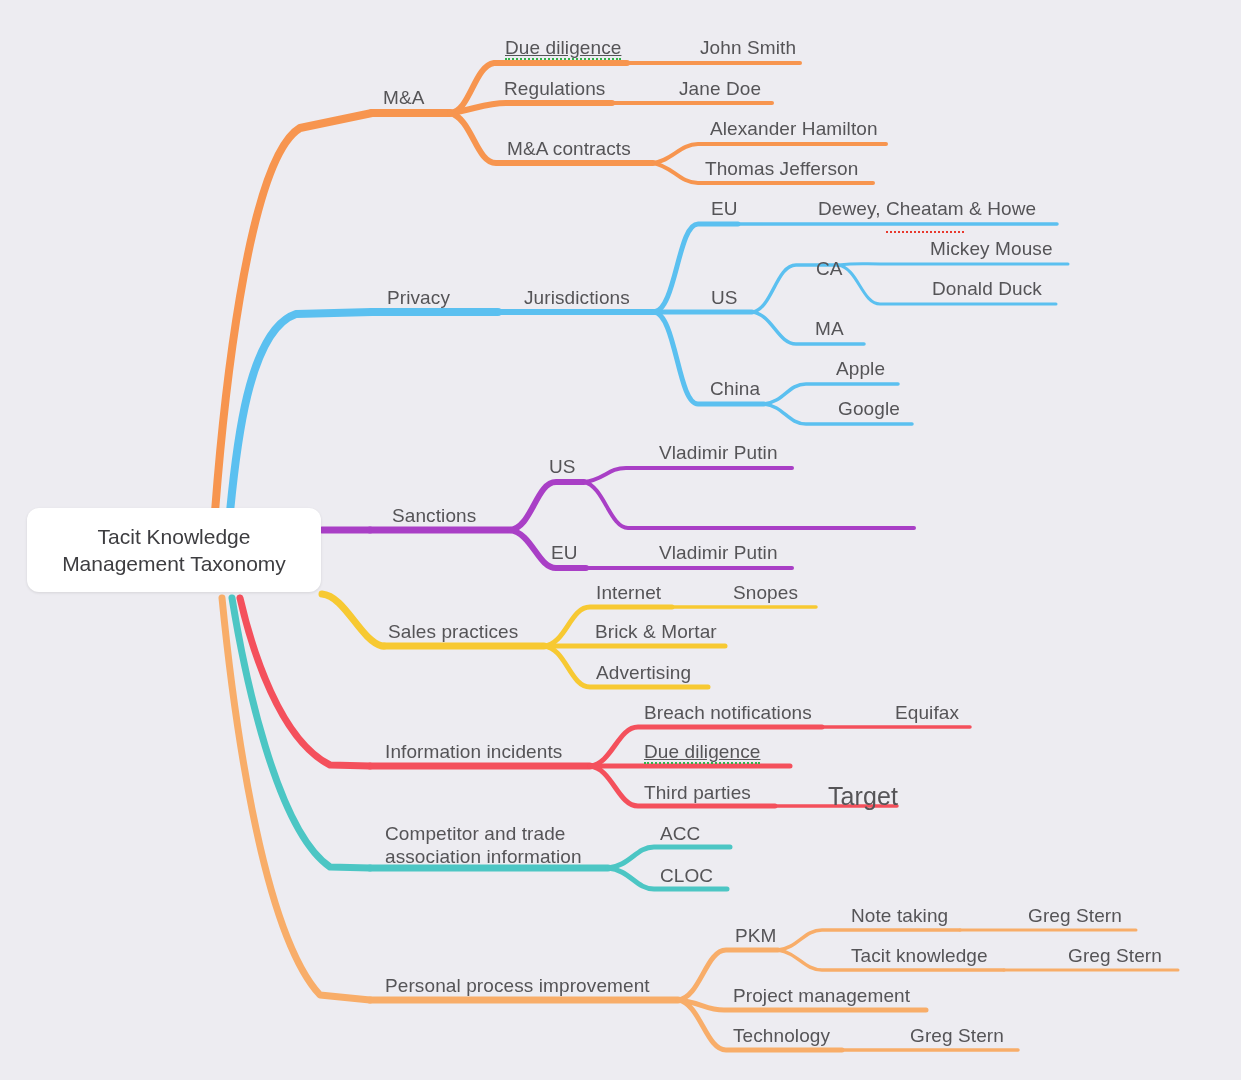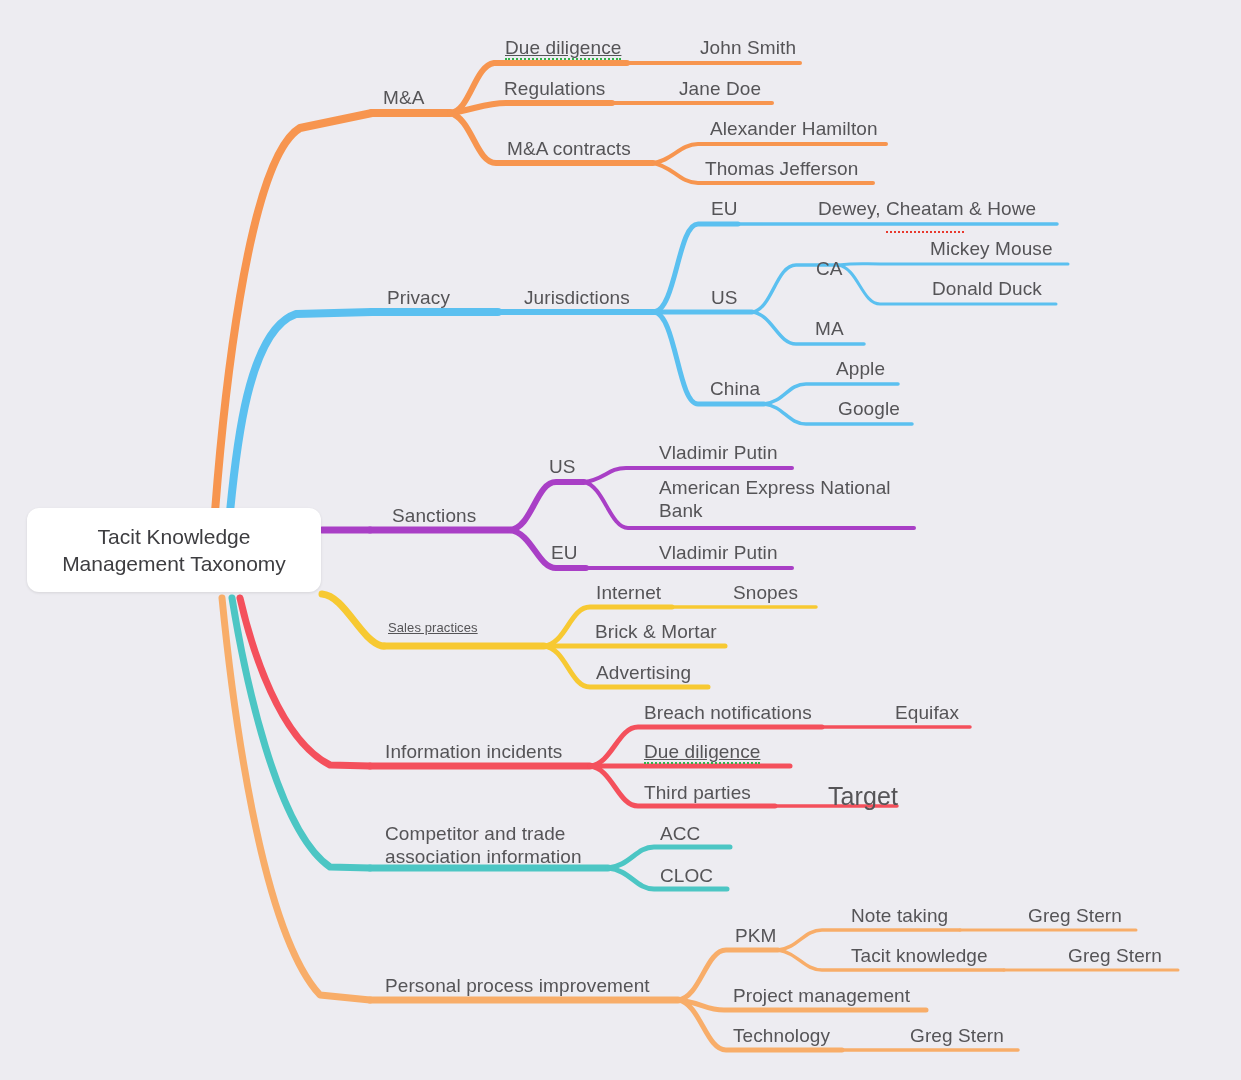--- a/index.html
+++ b/index.html
@@ -209,25 +209,24 @@
   <div class="node-label" style="left:930px; top:237px; font-size:19px;">Mickey Mouse</div>
   <div class="node-label" style="left:932px; top:277px; font-size:19px;">Donald Duck</div>
   <div class="node-label" style="left:815px; top:317px; font-size:19px;">MA</div>
   <div class="node-label" style="left:710px; top:377px; font-size:19px;">China</div>
   <div class="node-label" style="left:836px; top:357px; font-size:19px;">Apple</div>
   <div class="node-label" style="left:838px; top:397px; font-size:19px;">Google</div>
 
   <div class="node-label" style="left:392px; top:504px; font-size:19px;">Sanctions</div>
   <div class="node-label" style="left:549px; top:455px; font-size:19px;">US</div>
   <div class="node-label" style="left:659px; top:441px; font-size:19px;">Vladimir Putin</div>
-  <div class="node-label" style="left:659px; top:476px; font-size:19px; width:250px;"><span>American Express National</span><br><span>Bank</span></div>
   <div class="node-label" style="left:551px; top:541px; font-size:19px;">EU</div>
   <div class="node-label" style="left:659px; top:541px; font-size:19px;">Vladimir Putin</div>
 
-  <div class="node-label" style="left:388px; top:620px; font-size:13px;text-decoration:underline;">Sales practices</div>
+  <div class="node-label" style="left:388px; top:620px; font-size:19px;">Sales practices</div>
   <div class="node-label" style="left:596px; top:581px; font-size:19px;">Internet</div>
   <div class="node-label" style="left:733px; top:581px; font-size:19px;">Snopes</div>
   <div class="node-label" style="left:595px; top:620px; font-size:19px;">Brick &amp; Mortar</div>
   <div class="node-label" style="left:596px; top:661px; font-size:19px;">Advertising</div>
 
   <div class="node-label" style="left:385px; top:740px; font-size:19px;">Information incidents</div>
   <div class="node-label" style="left:644px; top:701px; font-size:19px;">Breach notifications</div>
   <div class="node-label" style="left:895px; top:701px; font-size:19px;">Equifax</div>
   <div class="node-label" style="left:644px; top:740px; font-size:19px;"><span class="sp-green">Due diligence</span></div>
   <div class="node-label" style="left:644px; top:781px; font-size:19px;">Third parties</div>

